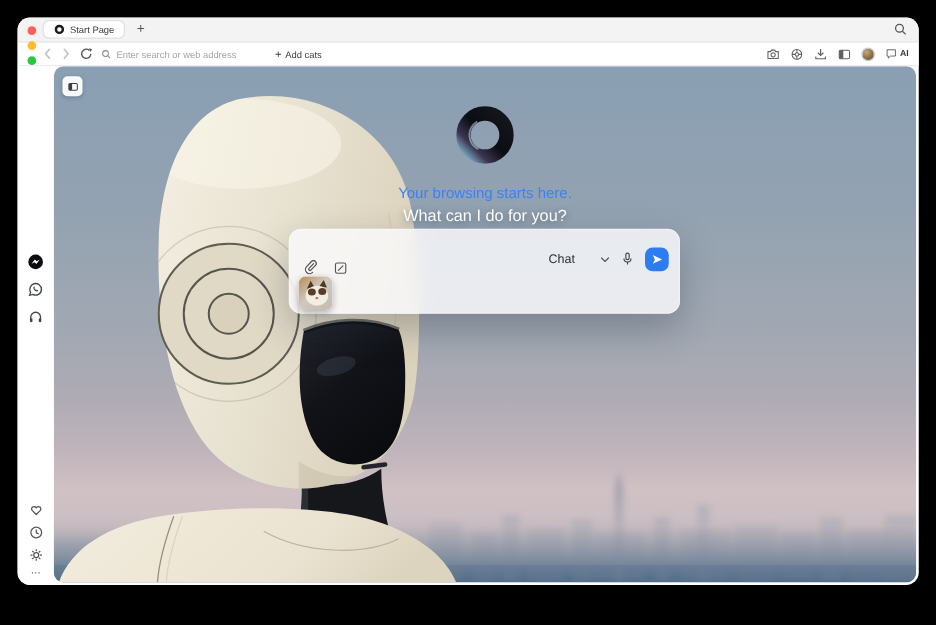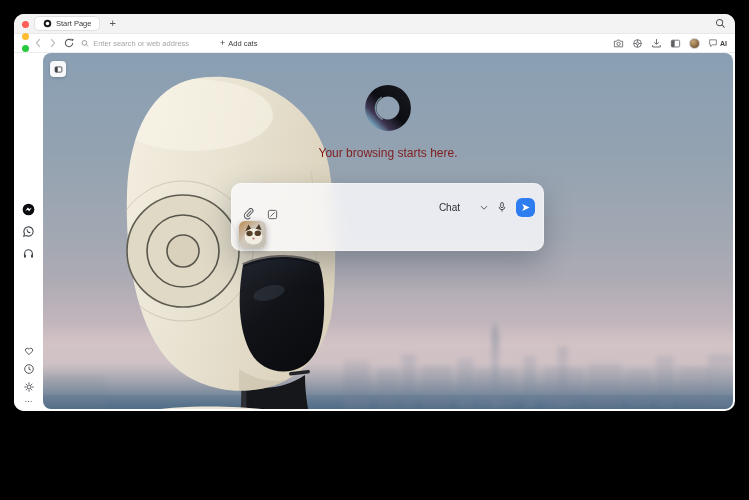--- a/index.html
+++ b/index.html
@@ -1,20 +1,20 @@
 <!DOCTYPE html>
 <html><head>
 <meta charset="utf-8">
 <style>
   * { margin:0; padding:0; box-sizing:border-box; }
   html,body { width:749px; height:500px; }
   body { font-family:"Liberation Sans","DejaVu Sans",sans-serif; background:#000; overflow:hidden; }
   .screen { position:relative; width:749px; height:500px; background:#000; }
 
-  .window { position:absolute; left:14px; top:14px; width:721px; height:397px;
+  .window { position:absolute; left:14px; top:14px; width:721px; height:454px;
     background:#fff; border-radius:10px; overflow:hidden; display:flex; flex-direction:column;
     box-shadow:0 10px 40px rgba(0,0,0,.6); }
 
   
   .tab-bar { position:relative; height:20px; flex:none; background:#f3f3f4;
     border-bottom:1px solid #e8e8ea; display:flex; align-items:center; padding-left:20px; }
   .traffic { position:absolute; left:8px; top:7px; display:flex; flex-direction:column; gap:5px; z-index:5; }
   .traffic span { width:7px; height:7px; border-radius:50%; display:block; }
   .tab-pill { display:flex; align-items:center; gap:4px; height:15px; padding:0 8px;
     background:#fff; border:1px solid #e0e0e2; border-radius:5px; }
@@ -55,21 +55,21 @@
     background:linear-gradient(180deg, rgba(222,205,206,0) 0%, rgba(224,206,207,.45) 55%, rgba(150,158,170,.25) 100%); }
   .skyline { position:absolute; left:0; bottom:0; width:100%; height:110px; }
   .robot { position:absolute; left:0; top:0; }
 
   .panel-toggle { position:absolute; left:7px; top:8px; width:16px; height:16px; border:none; border-radius:4px;
     background:rgba(255,255,255,.92); box-shadow:0 1px 3px rgba(40,50,70,.25); cursor:pointer; line-height:0;
     display:flex; align-items:center; justify-content:center; z-index:6; }
 
   .hero { position:absolute; left:0; right:0; top:30px; text-align:center; z-index:4; }
   .hero .logo { display:inline-block; }
-  .tagline { margin-top:9px; font-size:12px; color:#7f1d1d; }
+  .tagline { margin-top:9px; font-size:12px; color:#3b82f6; }
   .subtitle { margin-top:4px; font-size:13px; color:#ffffff; text-shadow:0 1px 5px rgba(40,60,90,.5); }
 
   
   .prompt { position:absolute; left:188px; top:130px; width:313px; height:68px; z-index:5;
     background:rgba(250,250,252,.82); border-radius:10px;
     box-shadow:0 12px 30px rgba(25,35,55,.28), 0 0 0 1px rgba(255,255,255,.35) inset;
     backdrop-filter:blur(8px) saturate(1.15); }
   .prompt-text { position:absolute; left:12px; top:8px; right:12px; font-size:10.5px; color:#15171a; white-space:nowrap; cursor:text; }
   .prompt-text .sel { background:#abcdf4; border-radius:1px; }
   .prompt-tools { position:absolute; left:12px; top:25px; display:flex; gap:13px; }
@@ -322,20 +322,21 @@
                 <stop offset="0" stop-color="#7fb6cf"></stop>
                   <stop offset="0.22" stop-color="#3d3550"></stop>
                 <stop offset="0.5" stop-color="#0c0d12"></stop>
                   <stop offset="1" stop-color="#16171d"></stop>
               </linearGradient>
             </defs>
             <circle cx="24" cy="24" r="16.5" fill="none" stroke="url(#og)" stroke-width="11"></circle>
             <circle cx="24" cy="24" r="12" fill="none" stroke="#b7e0ec" stroke-width="1.4" opacity="0.55" stroke-dasharray="26 60" transform="rotate(115 24 24)"></circle>
           </svg>
           <div class="tagline">Your browsing starts here.</div>
+          <div class="subtitle">What can I do for you?</div>
         </div>
 
         <div class="prompt">
           <div class="prompt-tools">
             <button class="icon-btn">
               <svg width="11" height="12" viewBox="0 0 12 13">
                 <path d="M8.6 3.1 L4.6 7.3 a1.1 1.1 0 0 0 1.6 1.5 l4-4.2 a2.4 2.4 0 0 0 -3.5 -3.3 L2.5 5.7 a3.6 3.6 0 0 0 5.2 5" fill="none" stroke="#55565a" stroke-width="1.1" stroke-linecap="round"></path>
               </svg>
             </button>
             <button class="icon-btn">

